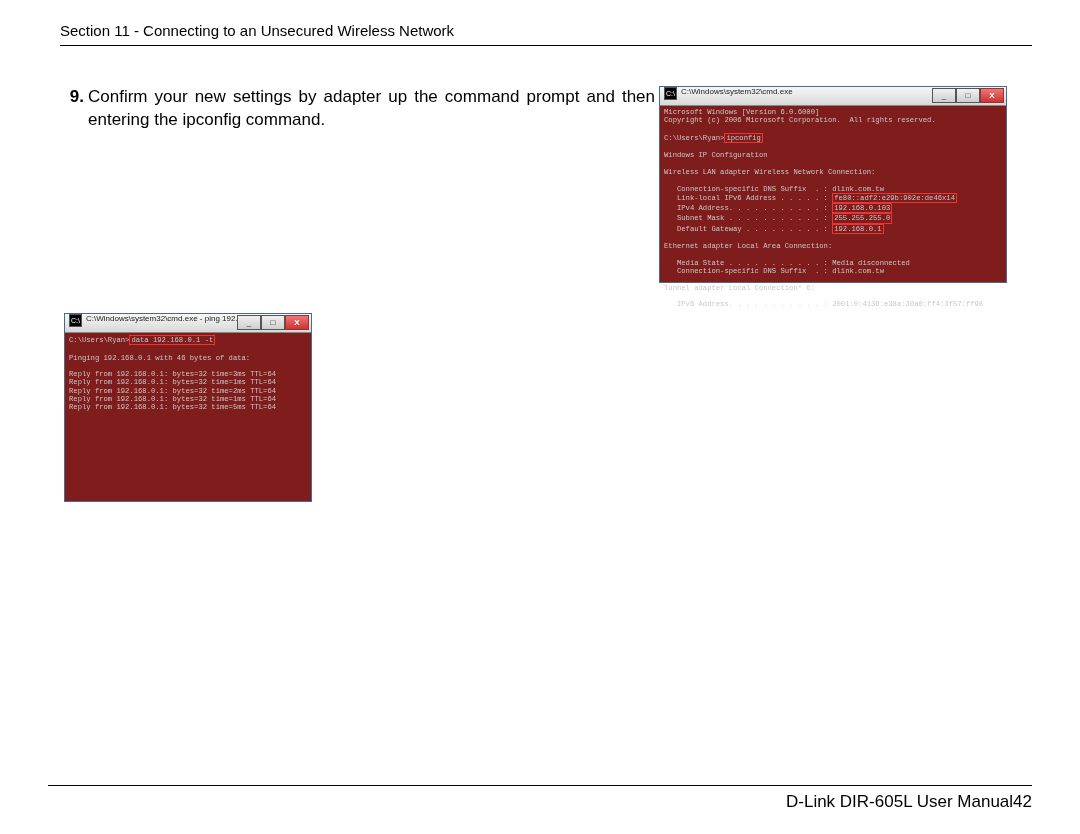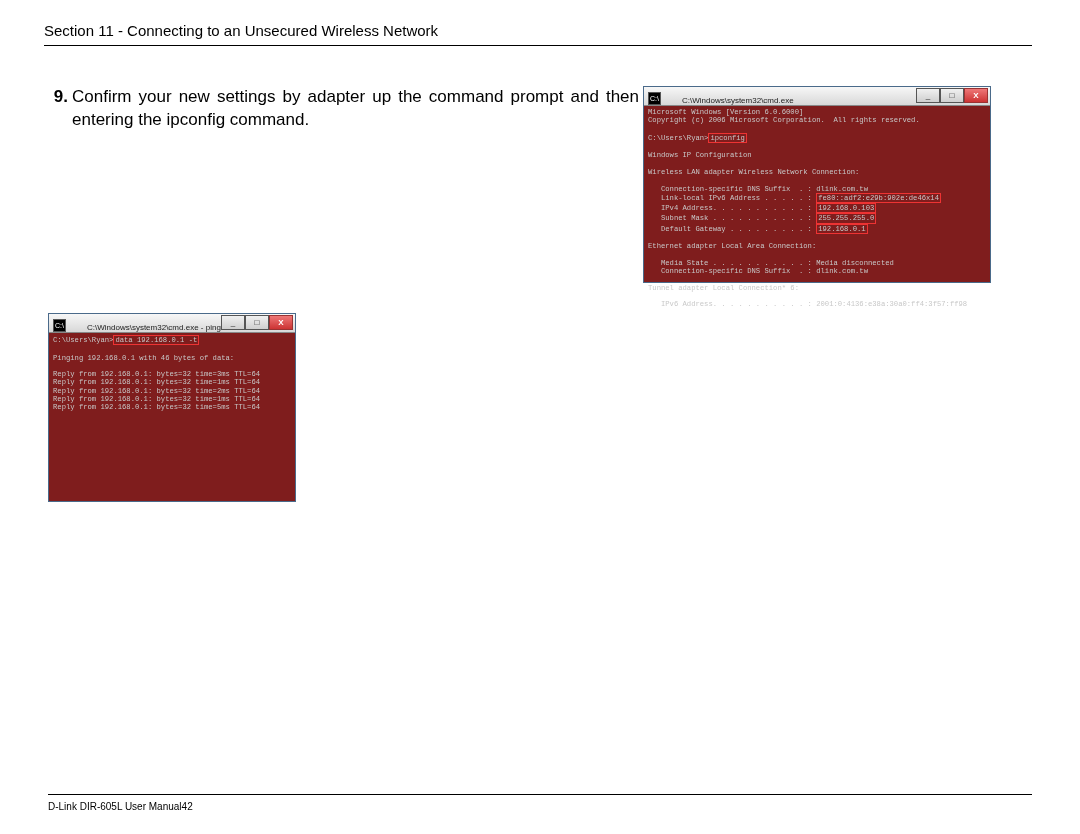--- a/index.html
+++ b/index.html
@@ -1,37 +1,37 @@
 <!DOCTYPE html>
 <html><head>
 <meta charset="utf-8">
 <style>
   html,body{margin:0;padding:0;background:#fff;color:#000;font-family:"Segoe UI",Arial,sans-serif}
-  .page{width:1080px;height:834px;box-sizing:border-box;padding:22px 48px 20px 44px;position:relative}
+  .page{width:1080px;height:834px;box-sizing:border-box;padding:22px 48px 20px 60px;position:relative}
   .hdr{font-size:15px;padding-bottom:6px}
   .rule{border:none;border-top:1.5px solid #000;margin:0}
   .content{margin-top:40px}
   .step-row{display:flex;align-items:flex-start;margin-bottom:30px}
   .step-text{flex:0 0 595px;display:flex;font-size:17px;line-height:1.35}
   .step-num{font-weight:700;min-width:24px;text-align:right;margin-right:4px}
   .step-body{flex:1;text-align:justify}
   .shot{margin-left:4px}
   
   .cmdwin{border:1px solid #4a6a8a;background:#2a4a6a;box-shadow:0 0 0 1px #1a3555 inset}
-  .titlebar{height:18px;background:linear-gradient(#f7f7f7,#d8d8d8);display:flex;align-items:flex-end;font-size:8px;color:#222;padding:0 4px;gap:21px;border-bottom:1px solid #888;position:relative}
+  .titlebar{height:18px;background:linear-gradient(#f7f7f7,#d8d8d8);display:flex;align-items:flex-start;font-size:8px;color:#222;padding:0 4px;gap:4px;border-bottom:1px solid #888;position:relative}
   .sysicon{width:11px;height:11px;background:#000;border:1px solid #555;font-size:7px;color:#fff;display:flex;align-items:center;justify-content:center}
   .tbtns{position:absolute;right:2px;top:1px;display:flex;gap:0}
   .tbtn{width:22px;height:13px;border:1px solid #555;font-size:8px;display:flex;align-items:center;justify-content:center;background:linear-gradient(#f0f0f0,#cfcfcf);color:#222}
   .tbtn.close{background:linear-gradient(#e77,#c33);color:#fff;border-color:#933;font-weight:700}
   .term{background:#7f1d1d;color:#c8c8c8;font-family:"Courier New",monospace;font-size:7.2px;line-height:1.15;padding:2px 4px;white-space:pre}
   .term1{width:338px;height:172px}
   .term2{width:238px;height:164px}
   .redbox{border:1px solid #e33;padding:0 1px;display:inline-block;color:#c8c8c8}
   .footer{position:absolute;left:48px;right:48px;bottom:22px}
-  .frow{display:flex;justify-content:flex-start;font-size:10px;padding-top:6px}
+  .frow{display:flex;justify-content:flex-end;font-size:17px;padding-top:6px}
 </style>
 </head>
 <body>
 
 <div class="page">
 
   <div class="hdr">Section 11 - Connecting to an Unsecured Wireless Network</div>
   <hr class="rule">
 
   <div class="content">

